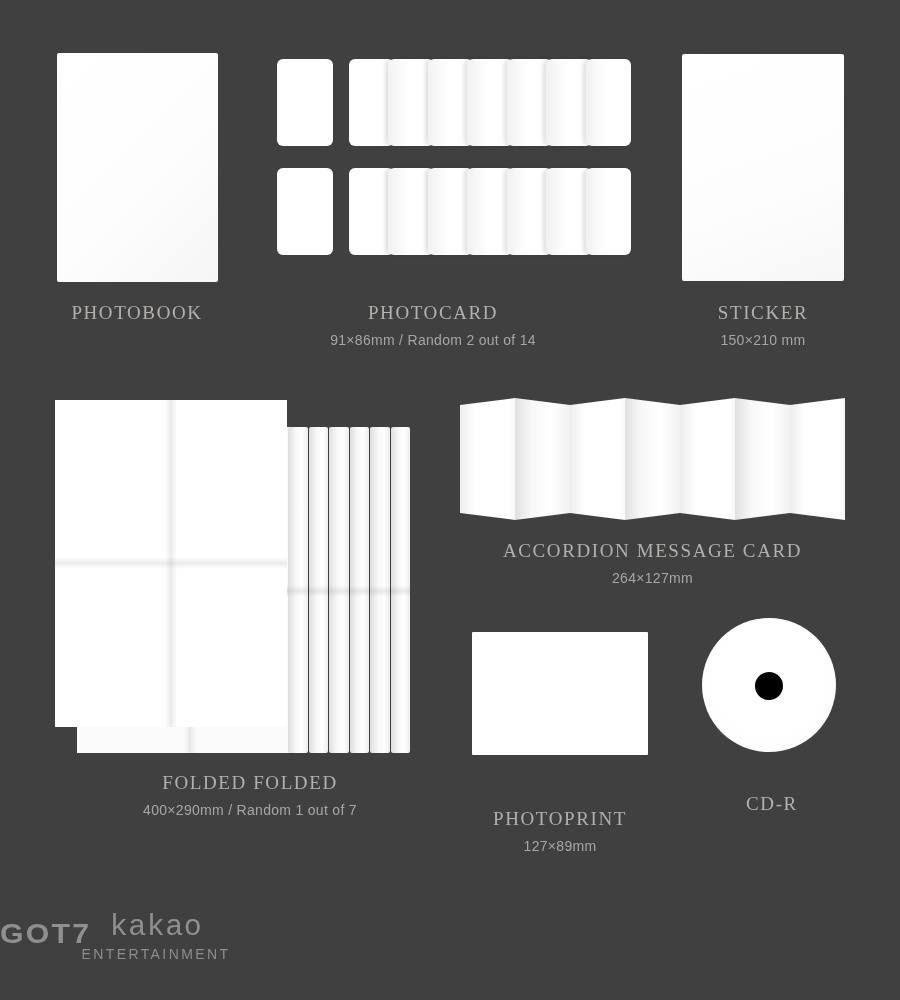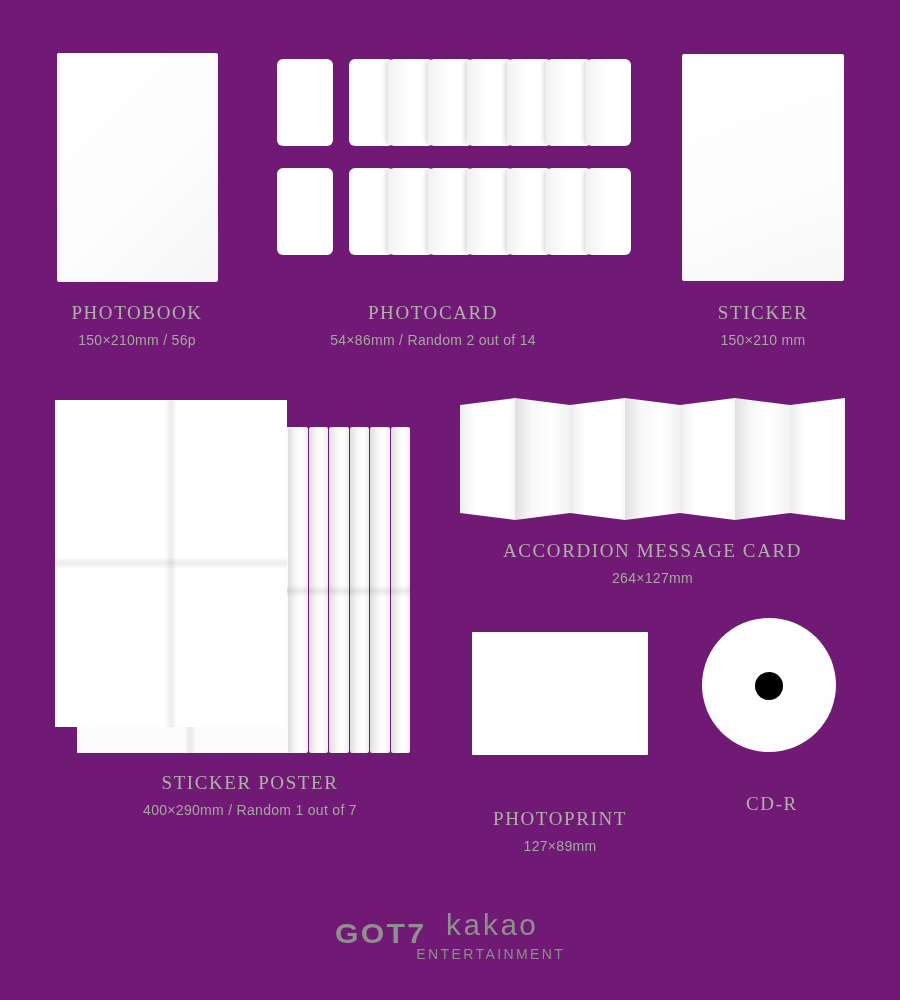--- a/index.html
+++ b/index.html
@@ -1,18 +1,18 @@
 <!DOCTYPE html>
 <html><head>
 <meta charset="utf-8">
 <style>
   html,body { margin:0; padding:0; background:#000; }
   .stage {
     position:relative; width:900px; height:1000px;
-    background:#701a75; overflow:hidden;
+    background:#404040; overflow:hidden;
     font-family:"Liberation Sans", sans-serif;
   }
   .abs { position:absolute; }
 
   
   .label-block { position:absolute; text-align:center; }
   .item-name {
     font-family:"Liberation Serif", serif;
     font-size:19px; letter-spacing:1.6px; color:#b2afac;
     line-height:1.1; white-space:nowrap;
@@ -100,21 +100,21 @@
     background:radial-gradient(circle at 50% 46%, #ffffff 55%, #fcfcfc 78%, #f1f1f1 100%);
   }
   .cd-hole {
     position:absolute; left:53px; top:54px; width:28px; height:28px;
     border-radius:50%; background:#000;
   }
 
   
   .footer {
     position:absolute; left:0; right:0; top:912px;
-    display:flex; justify-content:center; align-items:flex-start; 
+    display:flex; justify-content:flex-start; align-items:flex-start; 
   }
   .got7-logo {
     font-family:"Liberation Sans", sans-serif;
     font-weight:900; font-size:27px; line-height:1;
     letter-spacing:2px; color:#8f8f8f;
     transform:scaleX(1.12); transform-origin:left center;
     margin-top:9px;
   }
   .kakao-block { text-align:center; }
   .kakao-logo {
@@ -153,25 +153,24 @@
     <div class="pc-card"></div>
     <div class="pc-card"></div>
     <div class="pc-card"></div>
     <div class="pc-card"></div>
   </div>
 
   <div class="abs sticker"></div>
 
   <div class="label-block" style="left:17px; top:303px; width:240px;">
     <div class="item-name">PHOTOBOOK</div>
-    <div class="item-spec">150×210mm / 56p</div>
   </div>
   <div class="label-block" style="left:258px; top:303px; width:350px;">
     <div class="item-name">PHOTOCARD</div>
-    <div class="item-spec">54×86mm / Random 2 out of 14</div>
+    <div class="item-spec">91×86mm / Random 2 out of 14</div>
   </div>
   <div class="label-block" style="left:643px; top:303px; width:240px;">
     <div class="item-name">STICKER</div>
     <div class="item-spec">150×210 mm</div>
   </div>
 
   <div class="abs poster-back">
     <div class="crease-v" style="left:107px;"></div>
     <div class="crease-h" style="top:157px;"></div>
   </div>
@@ -202,21 +201,21 @@
     <div class="item-name">ACCORDION MESSAGE CARD</div>
     <div class="item-spec">264×127mm</div>
   </div>
 
   <div class="abs photoprint"></div>
   <div class="abs cd">
     <div class="cd-hole"></div>
   </div>
 
   <div class="label-block" style="left:70px; top:773px; width:360px;">
-    <div class="item-name">STICKER POSTER</div>
+    <div class="item-name">FOLDED FOLDED</div>
     <div class="item-spec">400×290mm / Random 1 out of 7</div>
   </div>
   <div class="label-block" style="left:470px; top:774px; width:180px;margin-top:35px;">
     <div class="item-name">PHOTOPRINT</div>
     <div class="item-spec">127×89mm</div>
   </div>
   <div class="label-block" style="left:692px; top:774px; width:160px;margin-top:20px;">
     <div class="item-name">CD-R</div>
   </div>
 

